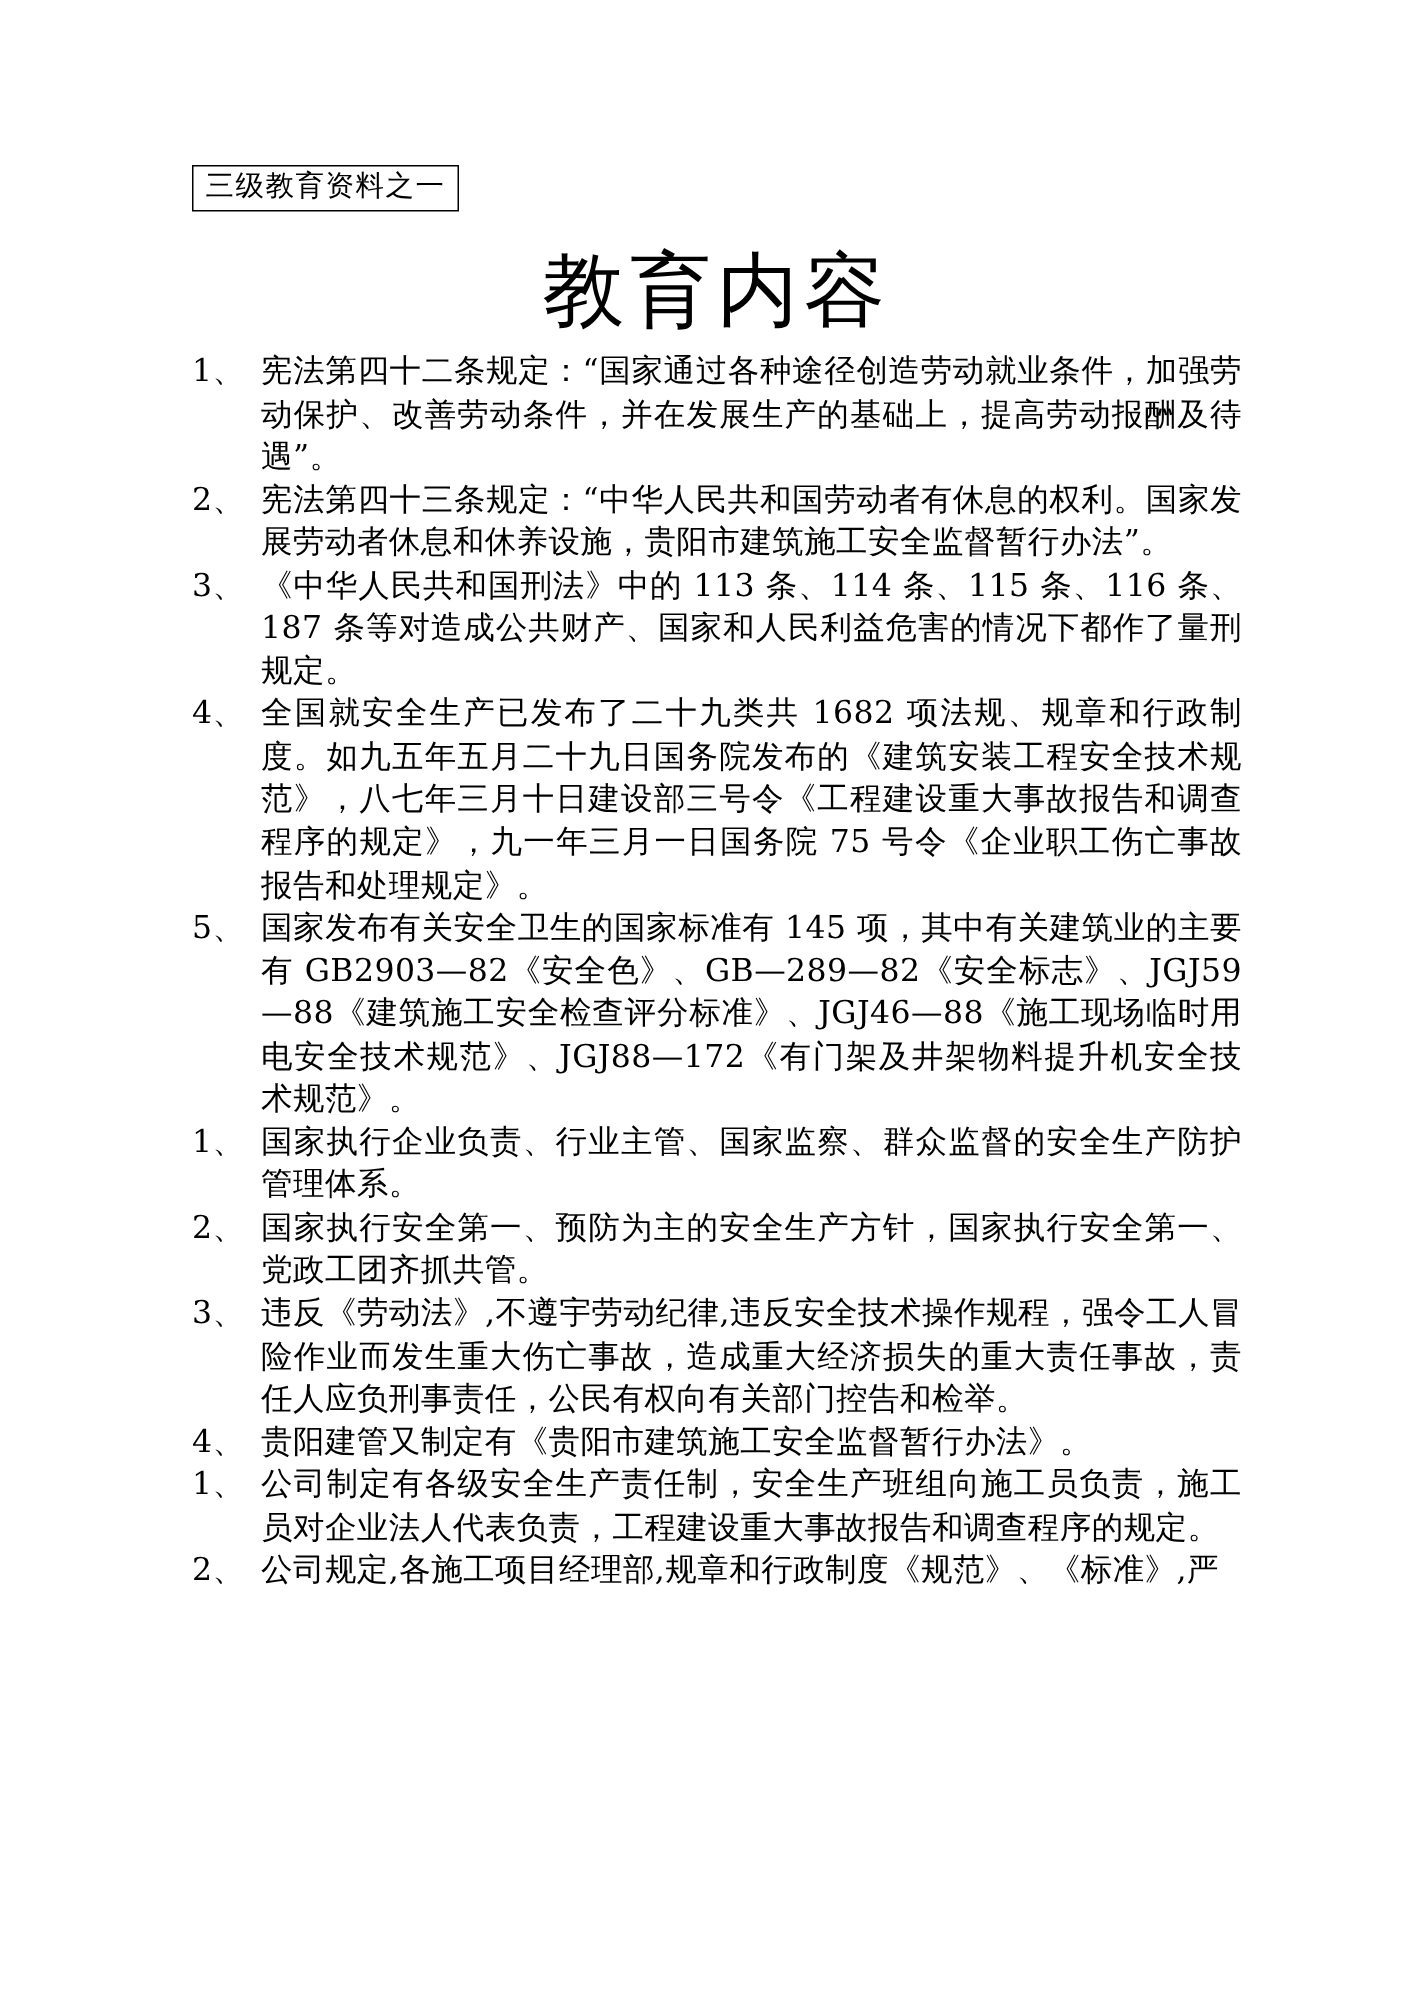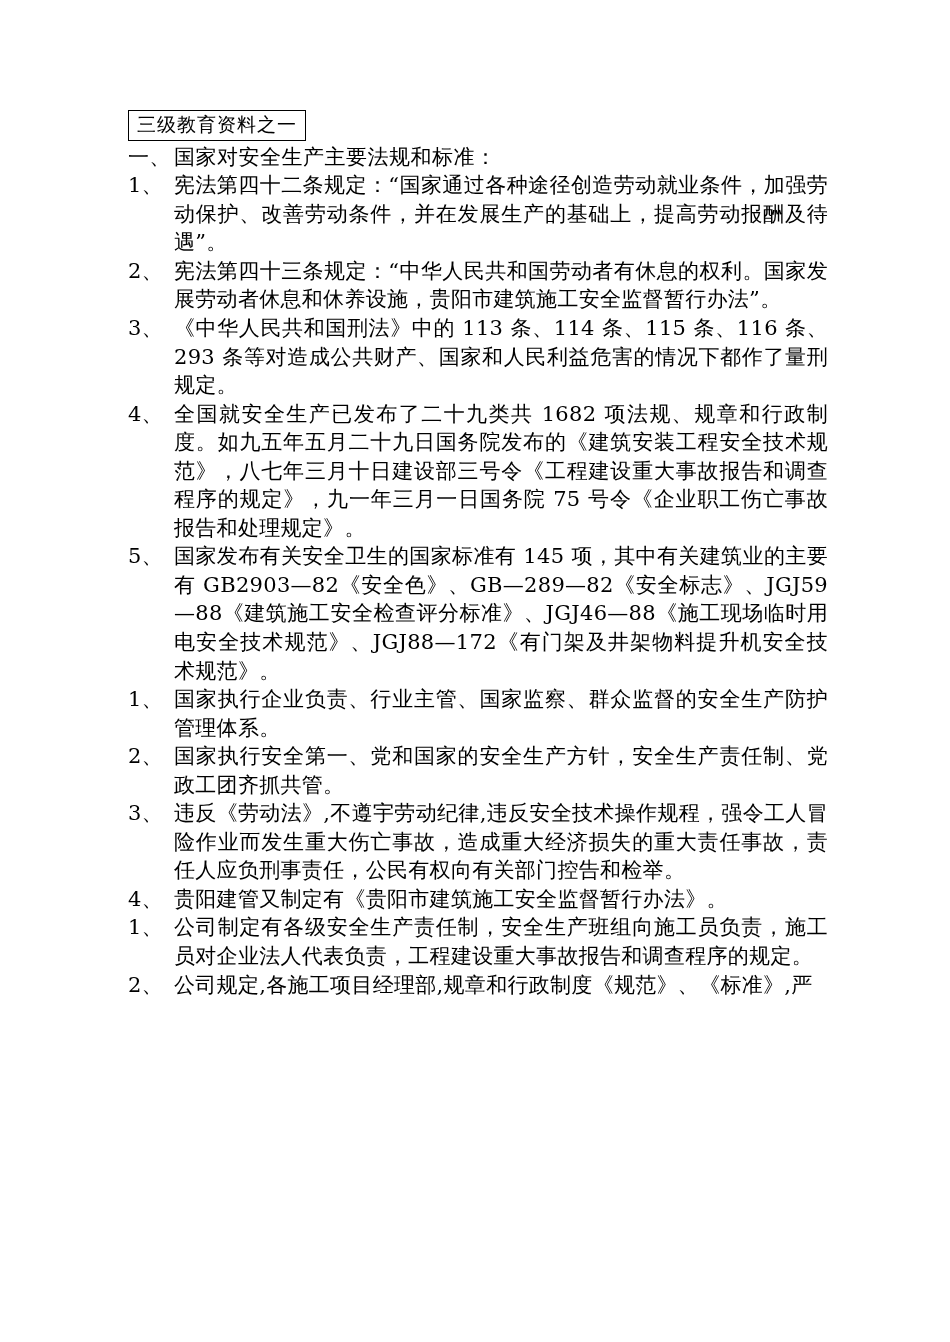--- a/index.html
+++ b/index.html
@@ -87,54 +87,52 @@
   }
 </style>
 </head>
 <body>
 
 <div class="page">
   <div class="content">
 
     <div class="tag-box">三级教育资料之一</div>
 
+    <div class="doc-title">教育内容</div>
 
     
-    <div class="section-head">
-      <span class="num">一、</span><span>国家对安全生产主要法规和标准：</span>
-    </div>
     <div class="item">
       <span class="marker">1、</span>
       <span class="body">宪法第四十二条规定：“国家通过各种途径创造劳动就业条件，加强劳动保护、改善劳动条件，并在发展生产的基础上，提高劳动报酬及待遇”。</span>
     </div>
     <div class="item">
       <span class="marker">2、</span>
       <span class="body">宪法第四十三条规定：“中华人民共和国劳动者有休息的权利。国家发展劳动者休息和休养设施，贵阳市建筑施工安全监督暂行办法”。</span>
     </div>
     <div class="item">
       <span class="marker">3、</span>
-      <span class="body">《中华人民共和国刑法》中的 113 条、114 条、115 条、116 条、293 条等对造成公共财产、国家和人民利益危害的情况下都作了量刑规定。</span>
+      <span class="body">《中华人民共和国刑法》中的 113 条、114 条、115 条、116 条、187 条等对造成公共财产、国家和人民利益危害的情况下都作了量刑规定。</span>
     </div>
     <div class="item">
       <span class="marker">4、</span>
       <span class="body">全国就安全生产已发布了二十九类共 1682 项法规、规章和行政制度。如九五年五月二十九日国务院发布的《建筑安装工程安全技术规范》，八七年三月十日建设部三号令《工程建设重大事故报告和调查程序的规定》，九一年三月一日国务院 75 号令《企业职工伤亡事故报告和处理规定》。</span>
     </div>
     <div class="item">
       <span class="marker">5、</span>
       <span class="body">国家发布有关安全卫生的国家标准有 145 项，其中有关建筑业的主要有 GB2903—82《安全色》、GB—289—82《安全标志》、JGJ59—88《建筑施工安全检查评分标准》、JGJ46—88《施工现场临时用电安全技术规范》、JGJ88—172《有门架及井架物料提升机安全技术规范》。</span>
     </div>
 
     
     <div class="item">
       <span class="marker">1、</span>
       <span class="body">国家执行企业负责、行业主管、国家监察、群众监督的安全生产防护管理体系。</span>
     </div>
     <div class="item">
       <span class="marker">2、</span>
-      <span class="body">国家执行安全第一、党和国家的安全生产方针，安全生产责任制、党政工团齐抓共管。</span>
+      <span class="body">国家执行安全第一、预防为主的安全生产方针，国家执行安全第一、党政工团齐抓共管。</span>
     </div>
     <div class="item">
       <span class="marker">3、</span>
       <span class="body">违反《劳动法》,不遵宇劳动纪律,违反安全技术操作规程，强令工人冒险作业而发生重大伤亡事故，造成重大经济损失的重大责任事故，责任人应负刑事责任，公民有权向有关部门控告和检举。</span>
     </div>
     <div class="item">
       <span class="marker">4、</span>
       <span class="body">贵阳建管又制定有《贵阳市建筑施工安全监督暂行办法》。</span>
     </div>
 

